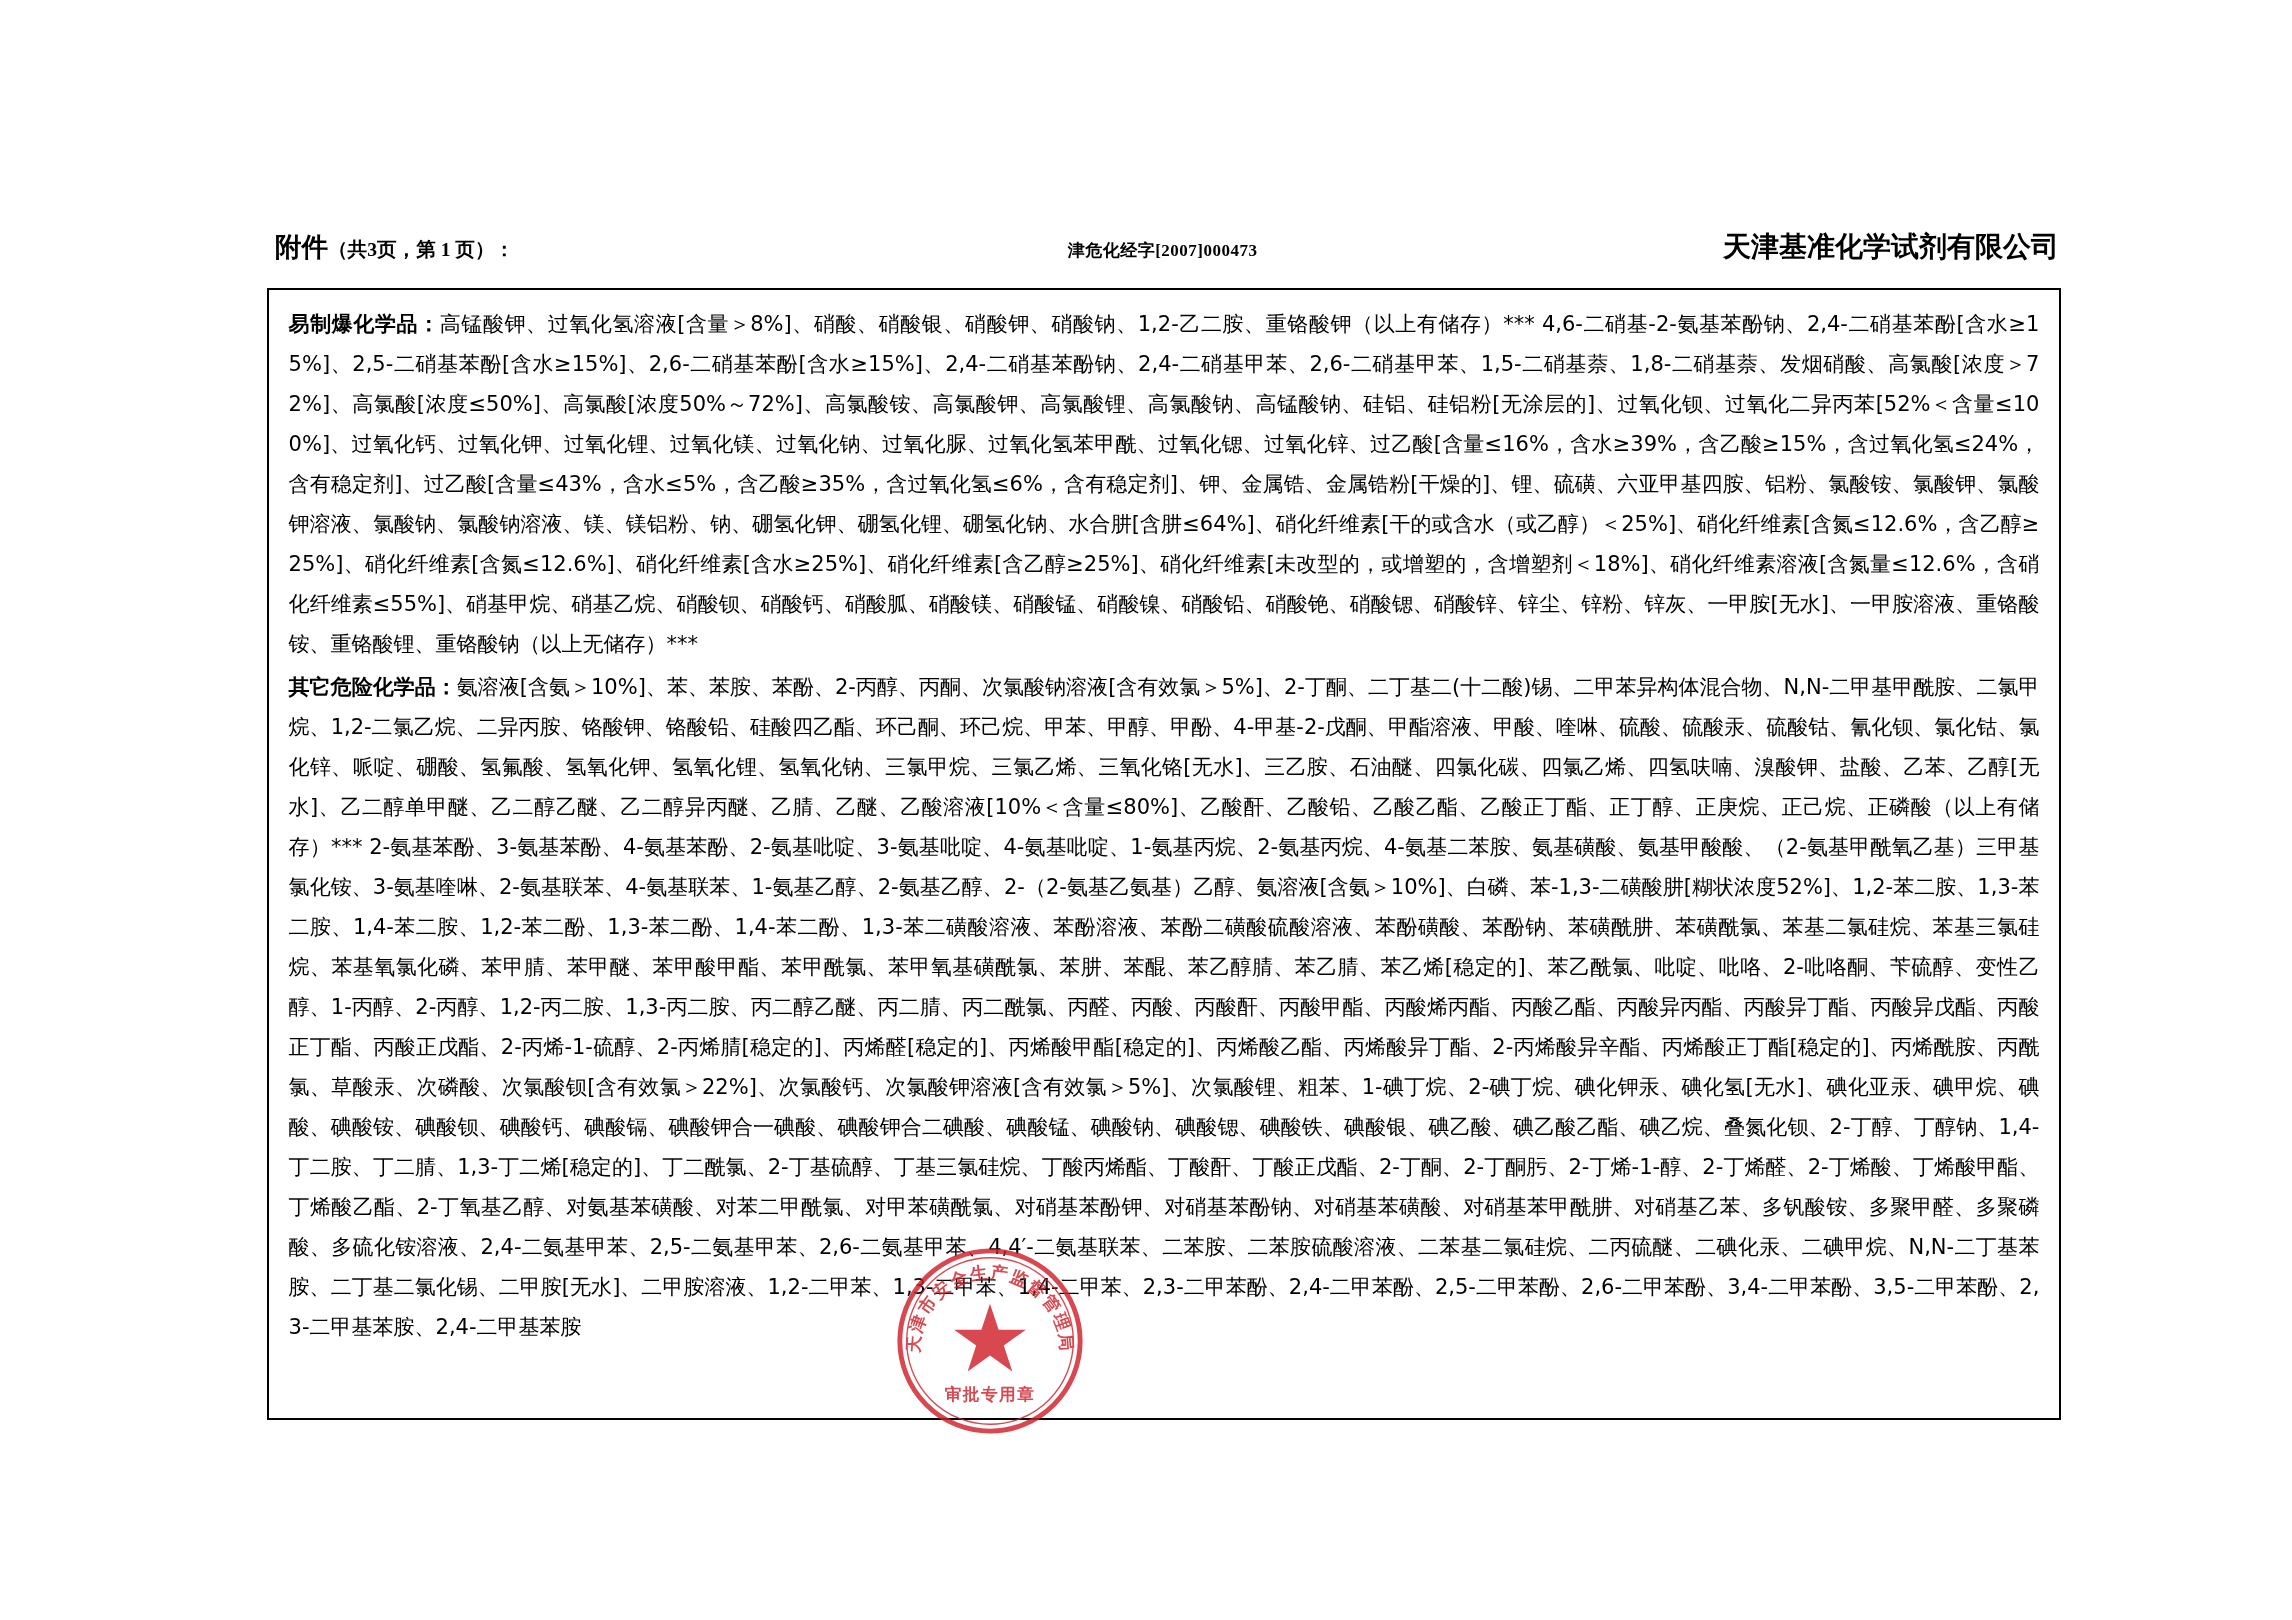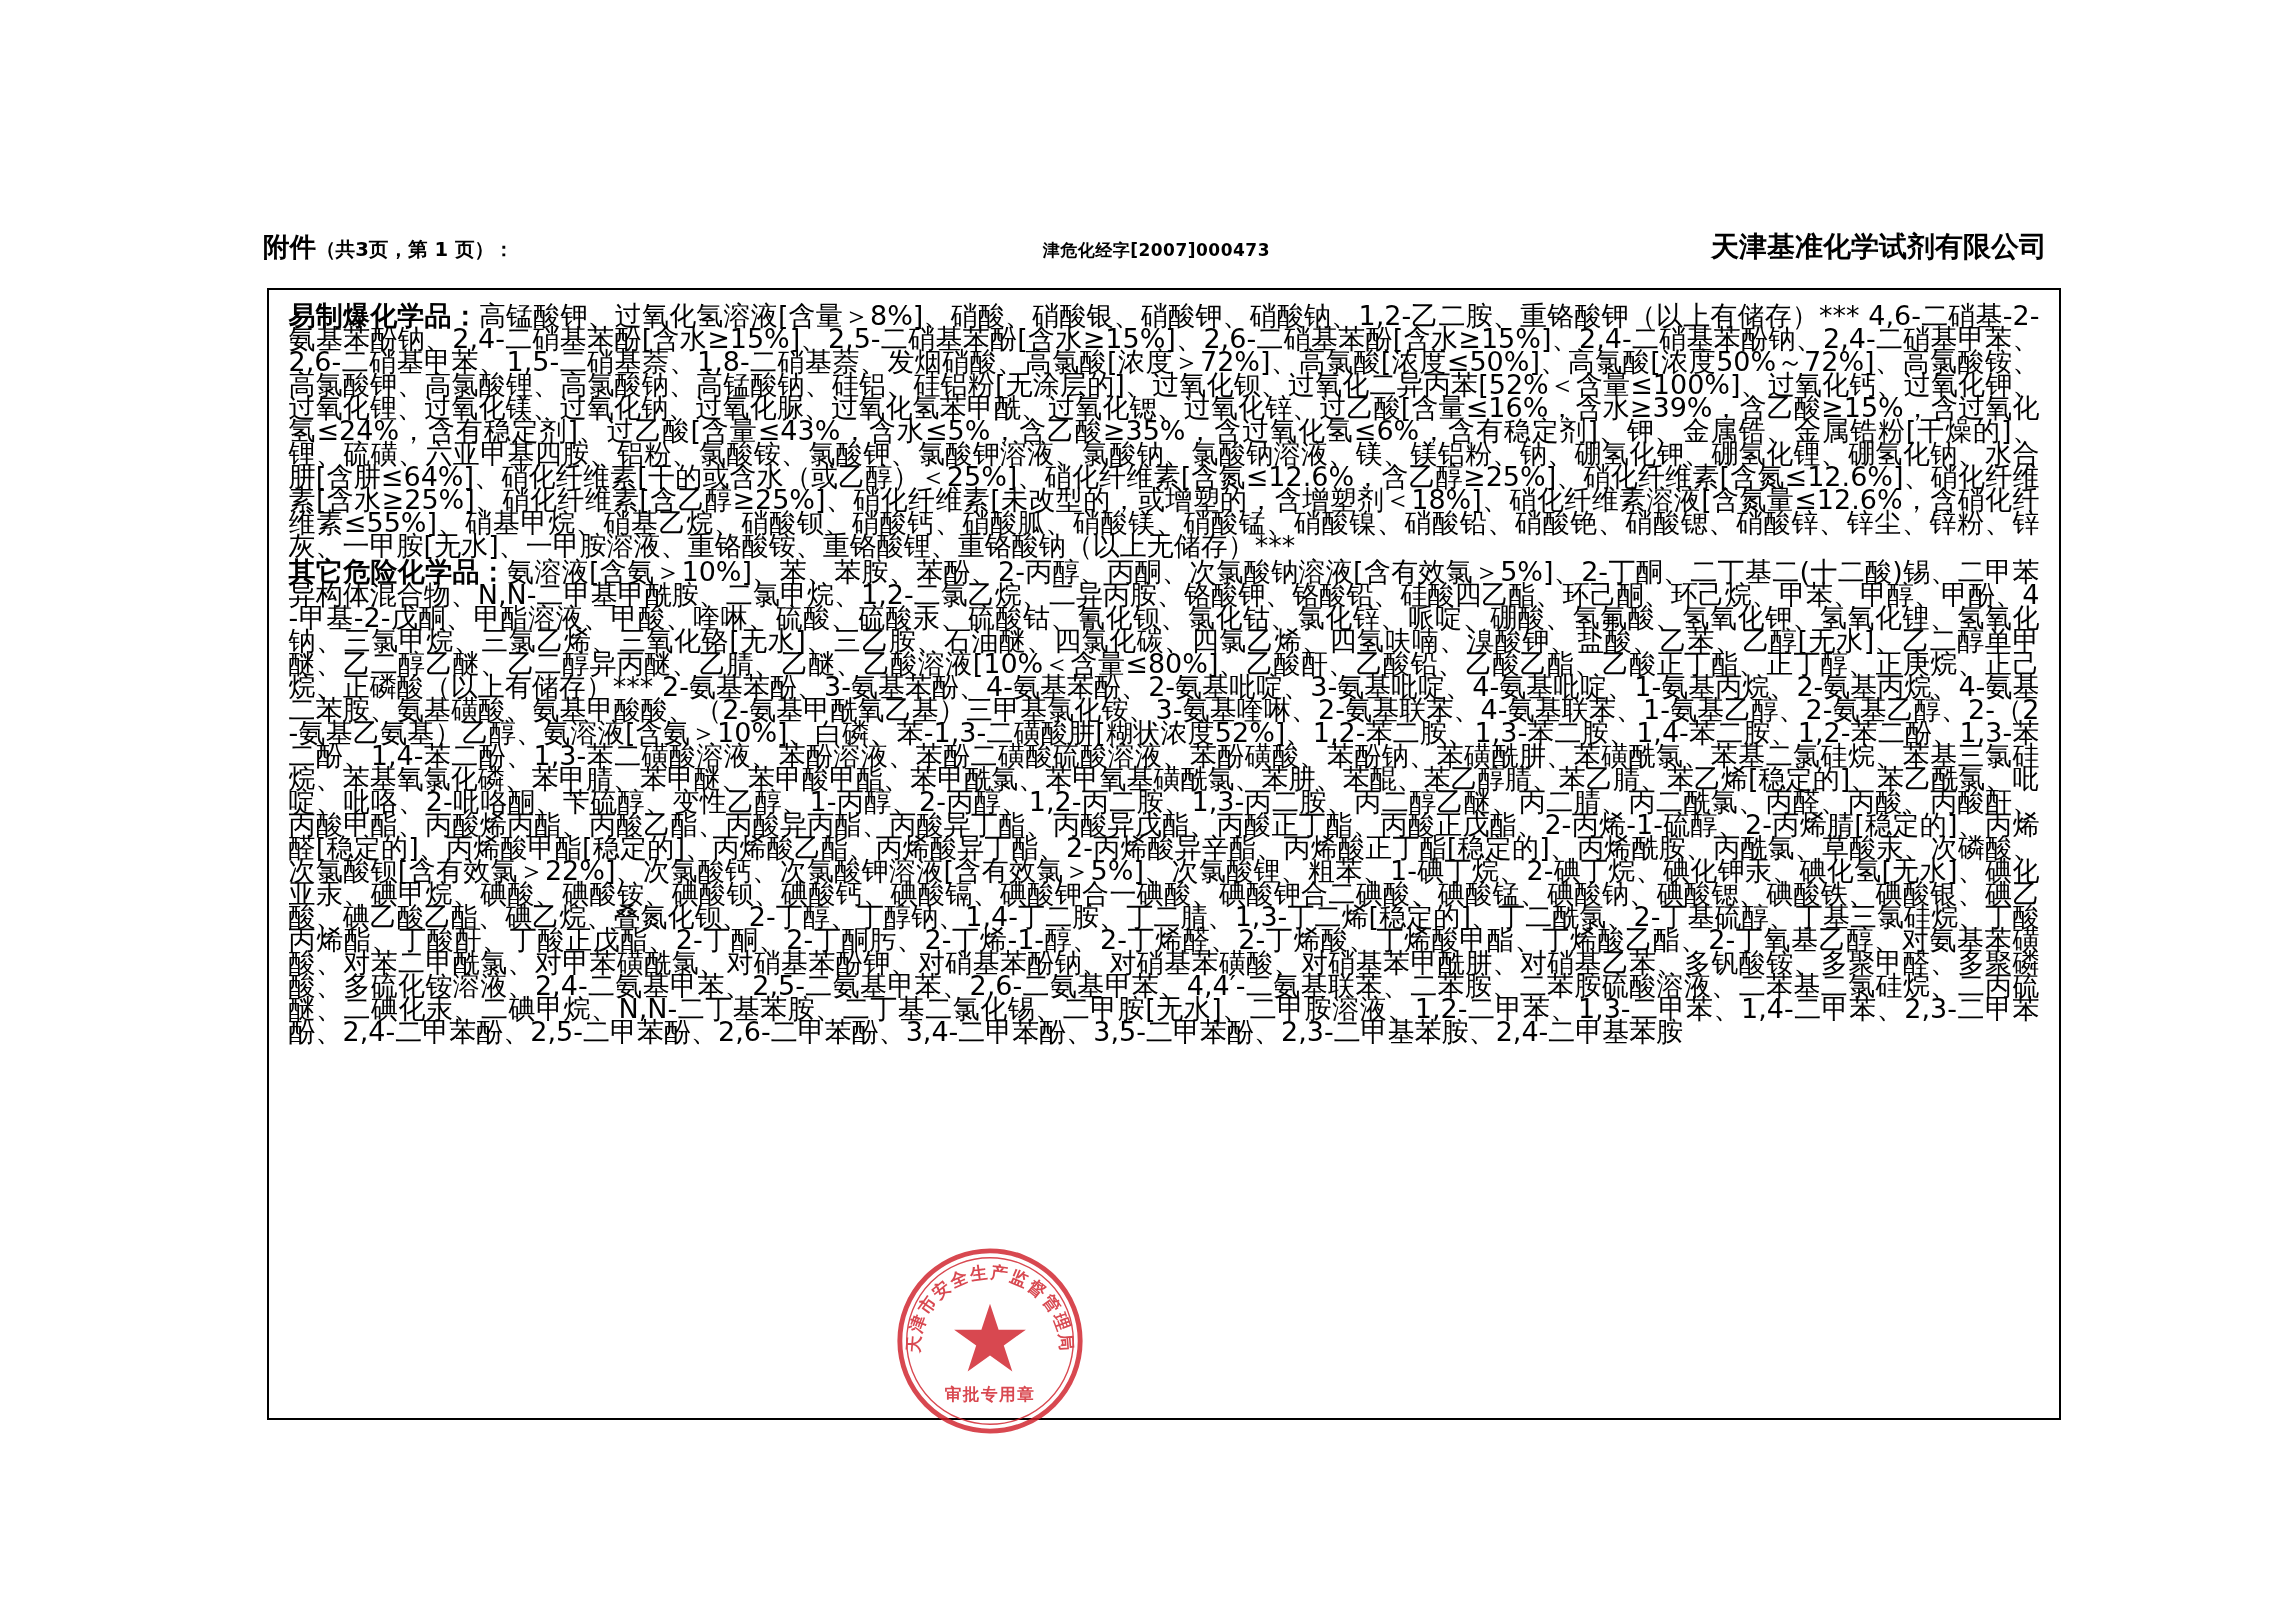--- a/index.html
+++ b/index.html
@@ -16,27 +16,28 @@
     overflow: hidden;
   }
   .page {
     position: absolute;
     left: 0; top: 0;
     width: 2293px;
     height: 1620px;
   }
   .header {
     position: absolute;
-    left: 263px;
+    left: 275px;
     top: 228px;
     width: 1784px;
     height: 39px;
     display: flex;
     align-items: baseline;
     justify-content: space-between;
+    font-family: Liberation Serif, serif;
   }
   .hdr-left {
     font-size: 26.5px;
     font-weight: bold;
     white-space: nowrap;
   }
   .hdr-left .sub {
     font-size: 19.6px;
     font-weight: bold;
   }
@@ -57,22 +58,22 @@
     left: 267px;
     top: 288px;
     width: 1794px;
     height: 1132px;
     border: 2.9px solid #000000;
     box-sizing: border-box;
     padding: 13.7px 19.6px 9.8px 19.6px;
     background: transparent;
   }
   .para {
-    font-size: 27px;
-    line-height: 23px;
+    font-size: 21px;
+    line-height: 40px;
     text-align: justify;
     text-justify: inter-character;
     word-break: break-all;
     letter-spacing: 0px;
   }
   .para + .para {
     margin-top: 3px;
   }
   .lead {
     font-weight: bold;

